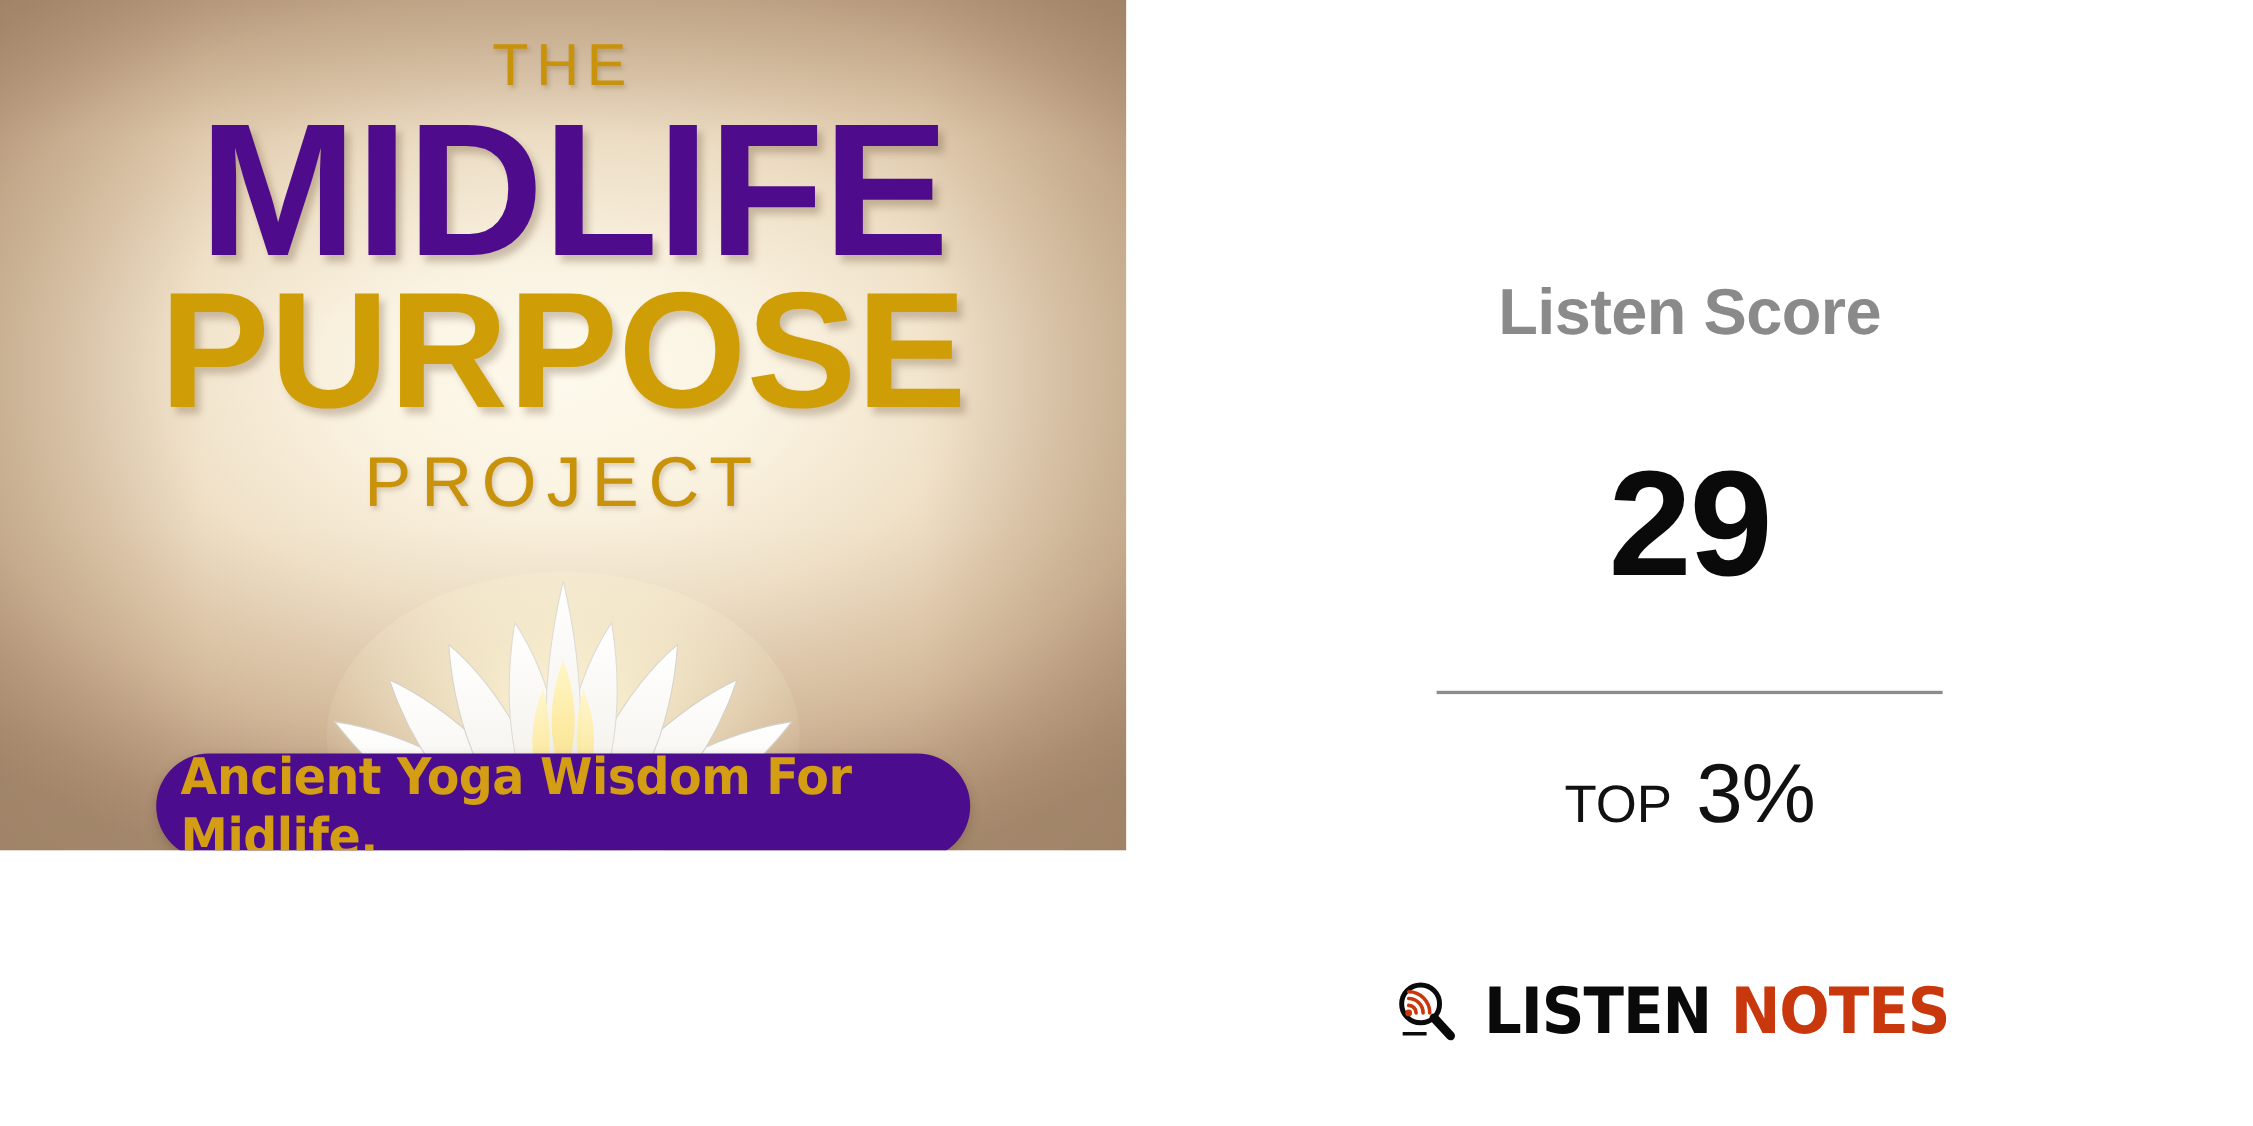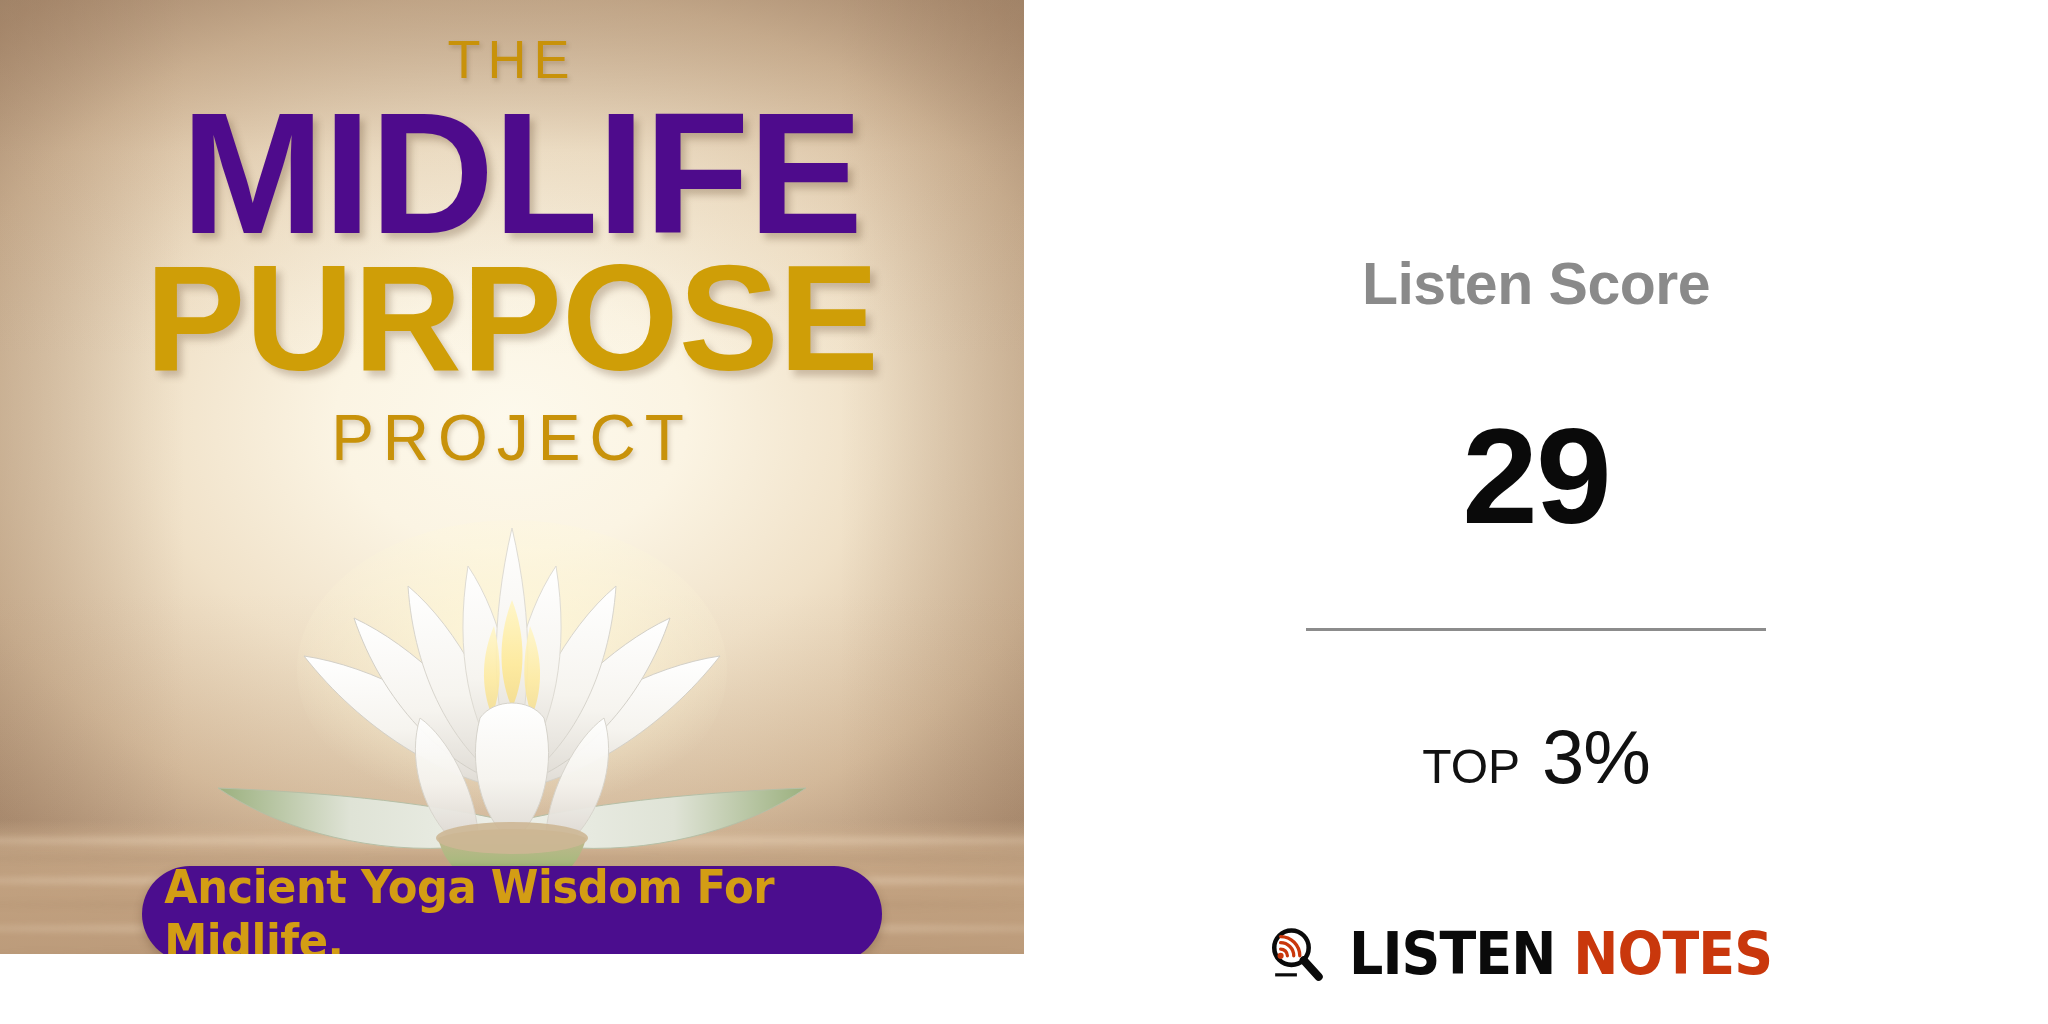--- a/index.html
+++ b/index.html
@@ -19,21 +19,21 @@
     width: 2048px;
     height: 1024px;
     display: flex;
     background: #ffffff;
   }
 
   
   .cover {
     position: relative;
     width: 1024px;
-    height: 954px;
+    height: 773px;
     overflow: hidden;
     background:
       radial-gradient(ellipse 78% 62% at 50% 44%,
         #fdf9ec 0%,
         #fbf4e3 22%,
         #f0e1c8 46%,
         #d9bfa0 72%,
         #b5967a 92%,
         #a98e73 100%);
   }
@@ -193,21 +193,21 @@
     line-height: 1;
     letter-spacing: -2px;
   }
   .score-divider {
     margin-top: 84px;
     width: 460px;
     height: 3px;
     background: #8c8c8c;
   }
   .rank-row {
-    margin-top: 88px;
+    margin-top: 53px;
     display: flex;
     align-items: baseline;
     justify-content: flex-end;
     gap: 22px;
   }
   .rank-top {
     font-size: 48px;
     font-weight: 400;
     color: #111111;
     letter-spacing: 0px;

